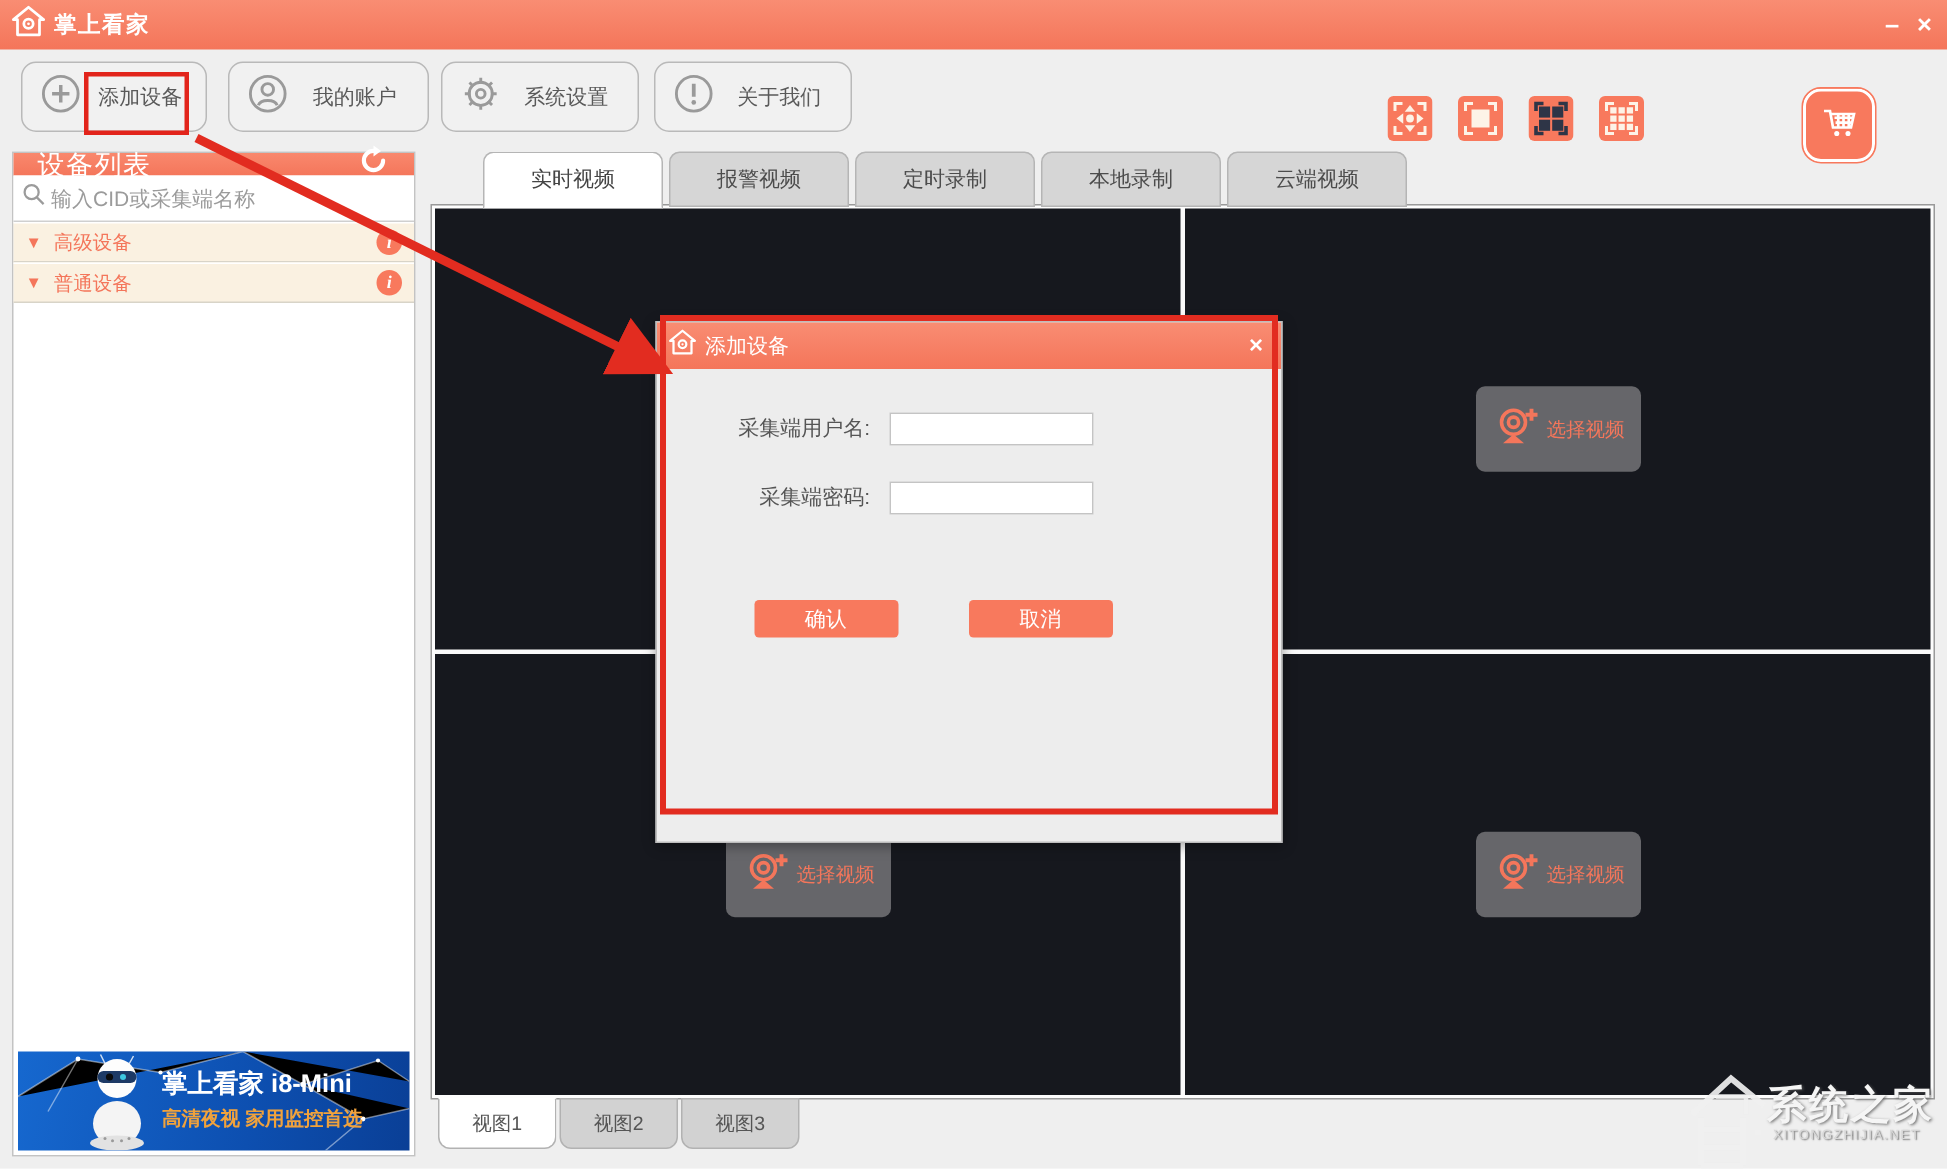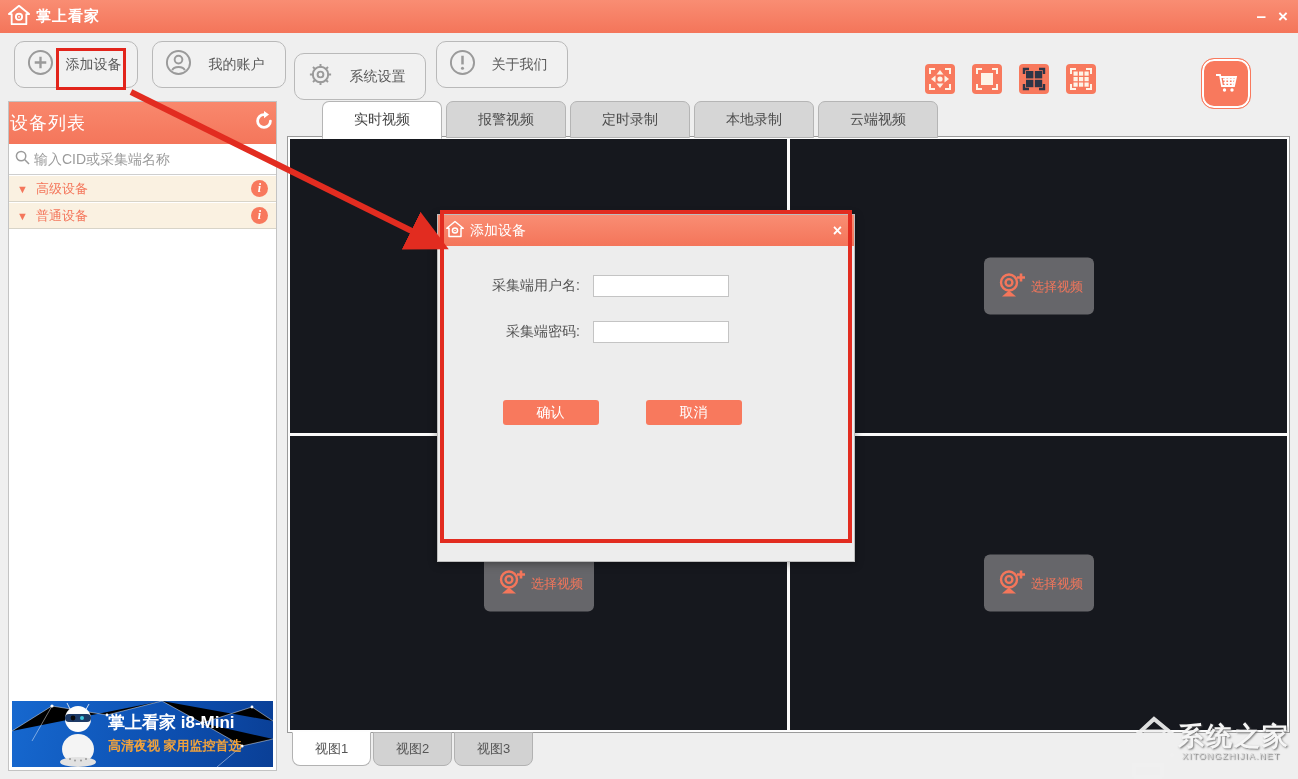--- a/index.html
+++ b/index.html
@@ -25,22 +25,22 @@
   
   .layout-group { position:absolute; top:64px; left:925px; display:flex; gap:17px; }
   .layout-ic { width:30px; height:30px; cursor:pointer; }
   .cart-btn { position:absolute; left:1201px; top:58px; width:50px; height:51px;
     background:#f8795d; border-radius:13px; border:1px solid #f8795d; display:flex;
     align-items:center; justify-content:center; box-shadow:inset 0 0 0 2px #fff; cursor:pointer; }
 
   
   .sidebar { position:absolute; left:8px; top:101px; width:269px; height:670px;
     background:#fff; border:1px solid #c3c3c3; }
-  .sb-header { height:42px; background:linear-gradient(#f9886d,#f4765b); display:flex;
-    align-items:center; color:#fff; padding:0 1px; }
+  .sb-header { height:15px; background:linear-gradient(#f9886d,#f4765b); display:flex;
+    align-items:center; color:#fff; padding:0 16px; }
   .sb-header .t { font-size:18px; letter-spacing:1px; flex:1; }
   .sb-search { height:31px; border-bottom:1px solid #cfcfcf; display:flex; align-items:center; padding:0 6px; background:#fff; }
   .sb-search input { border:none; outline:none; flex:1; font-size:14px; color:#333; background:transparent; margin-left:4px; }
   .sb-search input::placeholder { color:#9b9b9b; }
   .sb-row { height:27px; background:#faf1e1; border-bottom:1px solid #d8d4c8; border-top:1px solid #fff;
     display:flex; align-items:center; padding:0 8px; cursor:pointer; }
   .sb-row .chev { color:#f4765b; font-size:11px; margin-right:8px; }
   .sb-row .glabel { color:#f4765b; font-size:13px; flex:1; }
   .info-ic { width:17px; height:17px; border-radius:50%; background:#f8795d; color:#fff;
     font-size:12px; font-style:italic; font-weight:bold; display:flex; align-items:center; justify-content:center; font-family:"Liberation Serif",serif; }
@@ -129,21 +129,21 @@
 <div class="toolbar-btn" style="left:152px; width:134px;">
   <span class="cicon">
     <svg width="27" height="27" viewBox="0 0 28 28">
         <circle cx="14" cy="14" r="12" fill="none" stroke="#9a9a9a" stroke-width="2"></circle>
         <circle cx="14" cy="11" r="4" fill="none" stroke="#9a9a9a" stroke-width="2"></circle>
         <path d="M7.5 22 C9 17.5 19 17.5 20.5 22" fill="none" stroke="#9a9a9a" stroke-width="2"></path>
       </svg>
   </span>
   <span class="lbl">我的账户</span>
 </div>
-<div class="toolbar-btn" style="left:294px; width:132px;margin-top:12px;">
+<div class="toolbar-btn" style="left:294px; width:132px;">
   <span class="cicon">
     <svg width="27" height="27" viewBox="0 0 28 28">
         <g stroke="#9a9a9a" stroke-width="2" fill="none">
           <circle cx="14" cy="14" r="8"></circle>
           <circle cx="14" cy="14" r="3"></circle>
           <path d="M14 3 V7 M14 21 V25 M3 14 H7 M21 14 H25 M6.2 6.2 L9 9 M19 19 L21.8 21.8 M21.8 6.2 L19 9 M9 19 L6.2 21.8"></path>
         </g>
       </svg>
   </span>
   <span class="lbl">系统设置</span>

